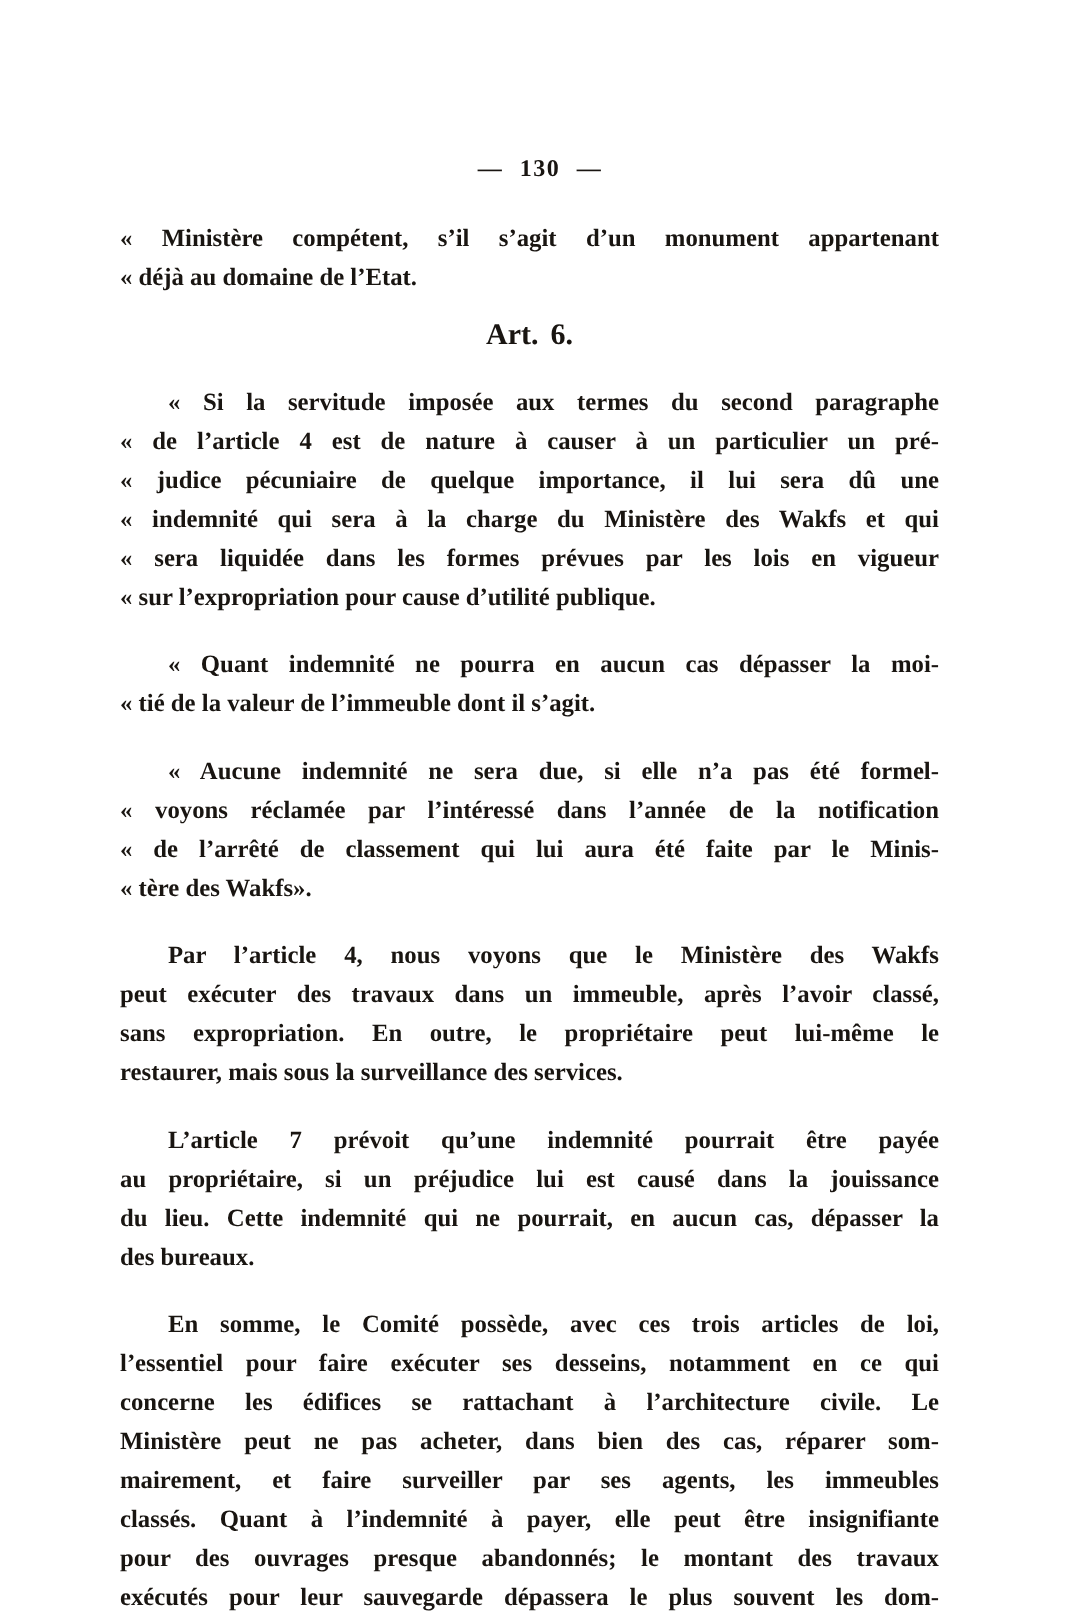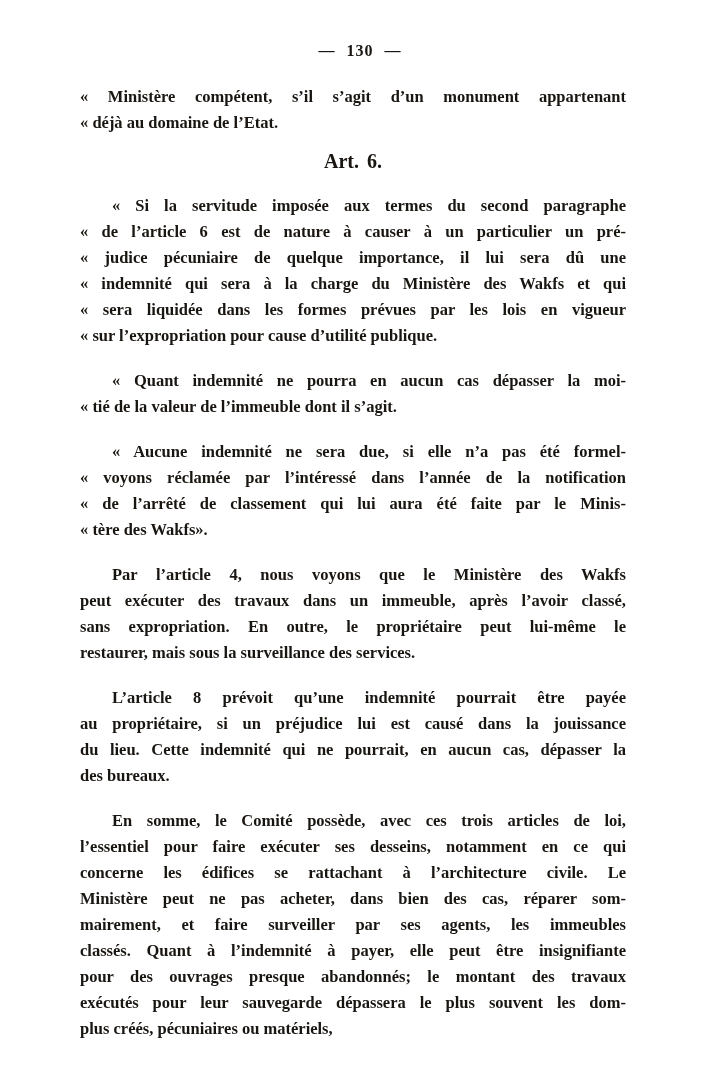--- a/index.html
+++ b/index.html
@@ -12,21 +12,21 @@
     width: 720px;
     height: 1082px;
     background: #ffffff;
     overflow: hidden;
     font-family: "Liberation Serif", "DejaVu Serif", serif;
     font-weight: 600;
     color: #191511;
     -webkit-font-smoothing: antialiased;
   }
   .page-number {
-    padding-top: 42px;
+    padding-top: 104px;
     text-align: center;
     font-size: 16px;
     letter-spacing: 1px;
     word-spacing: 6px;
   }
   .content {
     margin-left: 80px;
     margin-top: 24px;
     width: 546px;
     font-size: 16.5px;
@@ -58,21 +58,21 @@
 <div class="page">
   <div class="page-number">— 130 —</div>
   <div class="content" id="content">
       <div class="para">
         <div class="line jl">« Ministère compétent, s’il s’agit d’un monument appartenant</div>
         <div class="line">« déjà au domaine de l’Etat.</div>
       </div>
       <div class="heading">Art. 6.</div>
       <div class="para">
         <div class="line jl fi">« Si la servitude imposée aux termes du second paragraphe</div>
-        <div class="line jl">« de l’article 6 est de nature à causer à un particulier un pré-</div>
+        <div class="line jl">« de l’article 4 est de nature à causer à un particulier un pré-</div>
         <div class="line jl">« judice pécuniaire de quelque importance, il lui sera dû une</div>
         <div class="line jl">« indemnité qui sera à la charge du Ministère des Wakfs et qui</div>
         <div class="line jl">« sera liquidée dans les formes prévues par les lois en vigueur</div>
         <div class="line">« sur l’expropriation pour cause d’utilité publique.</div>
       </div>
       <div class="para">
         <div class="line jl fi">« Quant indemnité ne pourra en aucun cas dépasser la moi-</div>
         <div class="line">« tié de la valeur de l’immeuble dont il s’agit.</div>
       </div>
       <div class="para">
@@ -81,21 +81,21 @@
         <div class="line jl">« de l’arrêté de classement qui lui aura été faite par le Minis-</div>
         <div class="line">« tère des Wakfs».</div>
       </div>
       <div class="para">
         <div class="line jl fi">Par l’article 4, nous voyons que le Ministère des Wakfs</div>
         <div class="line jl">peut exécuter des travaux dans un immeuble, après l’avoir classé,</div>
         <div class="line jl">sans expropriation.  En outre, le propriétaire peut lui-même le</div>
         <div class="line">restaurer, mais sous la surveillance des services.</div>
       </div>
       <div class="para">
-        <div class="line jl fi">L’article 8 prévoit qu’une indemnité pourrait être payée</div>
+        <div class="line jl fi">L’article 7 prévoit qu’une indemnité pourrait être payée</div>
         <div class="line jl">au propriétaire, si un préjudice lui est causé dans la jouissance</div>
         <div class="line jl">du lieu. Cette indemnité qui ne pourrait, en aucun cas, dépasser la</div>
         <div class="line">des bureaux.</div>
       </div>
       <div class="para">
         <div class="line jl fi">En somme, le Comité possède, avec ces trois articles de loi,</div>
         <div class="line jl">l’essentiel pour faire exécuter ses desseins, notamment en ce qui</div>
         <div class="line jl">concerne les édifices se rattachant à l’architecture civile.  Le</div>
         <div class="line jl">Ministère peut ne pas acheter, dans bien des cas, réparer som-</div>
         <div class="line jl">mairement, et faire surveiller par ses agents, les immeubles</div>

